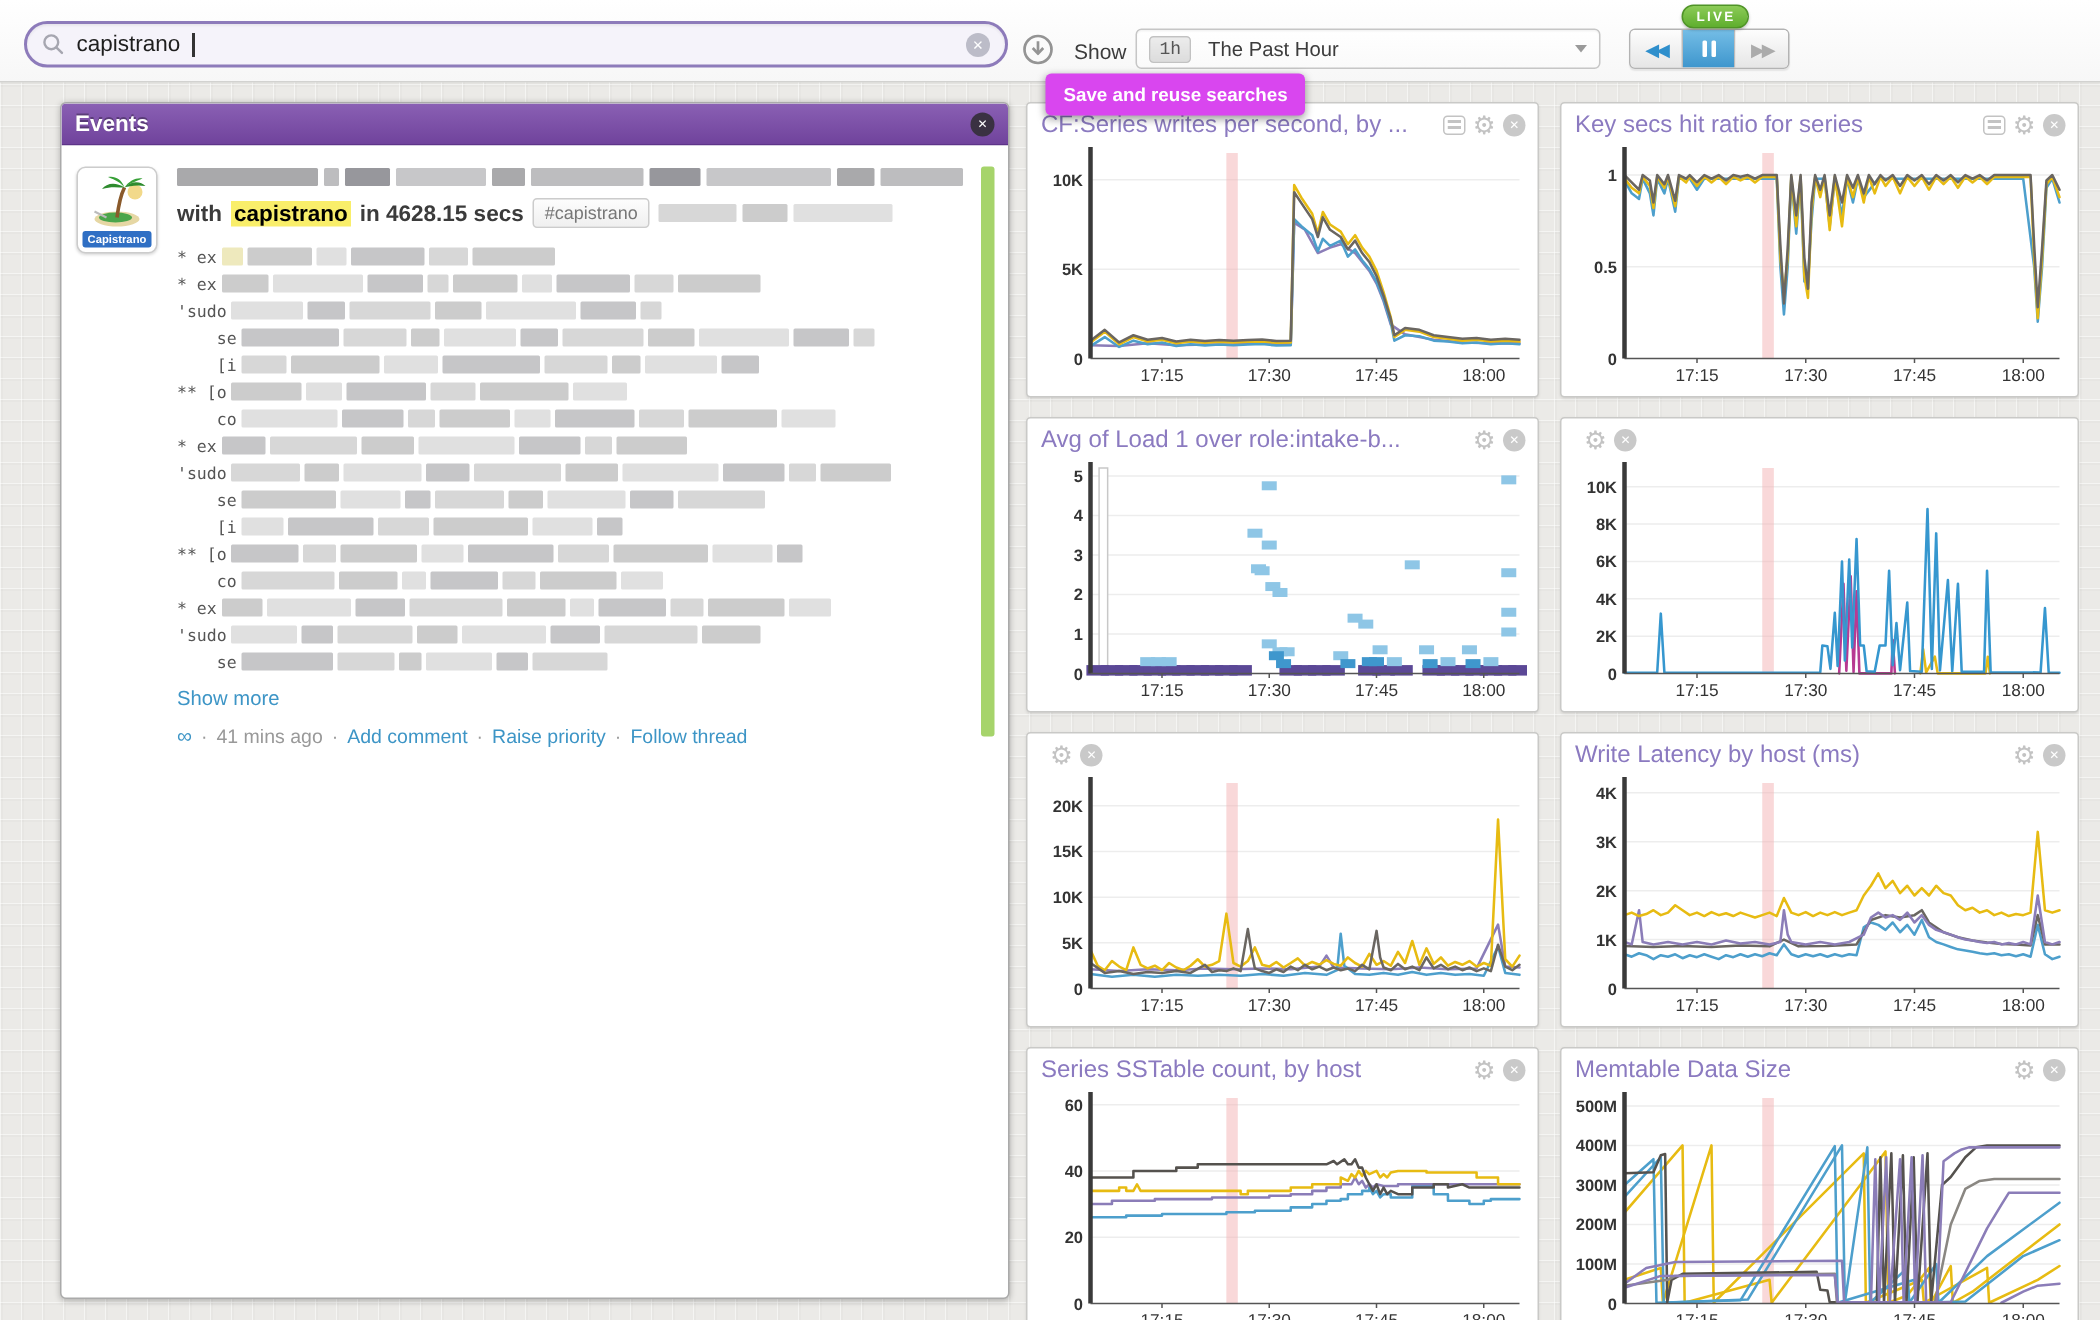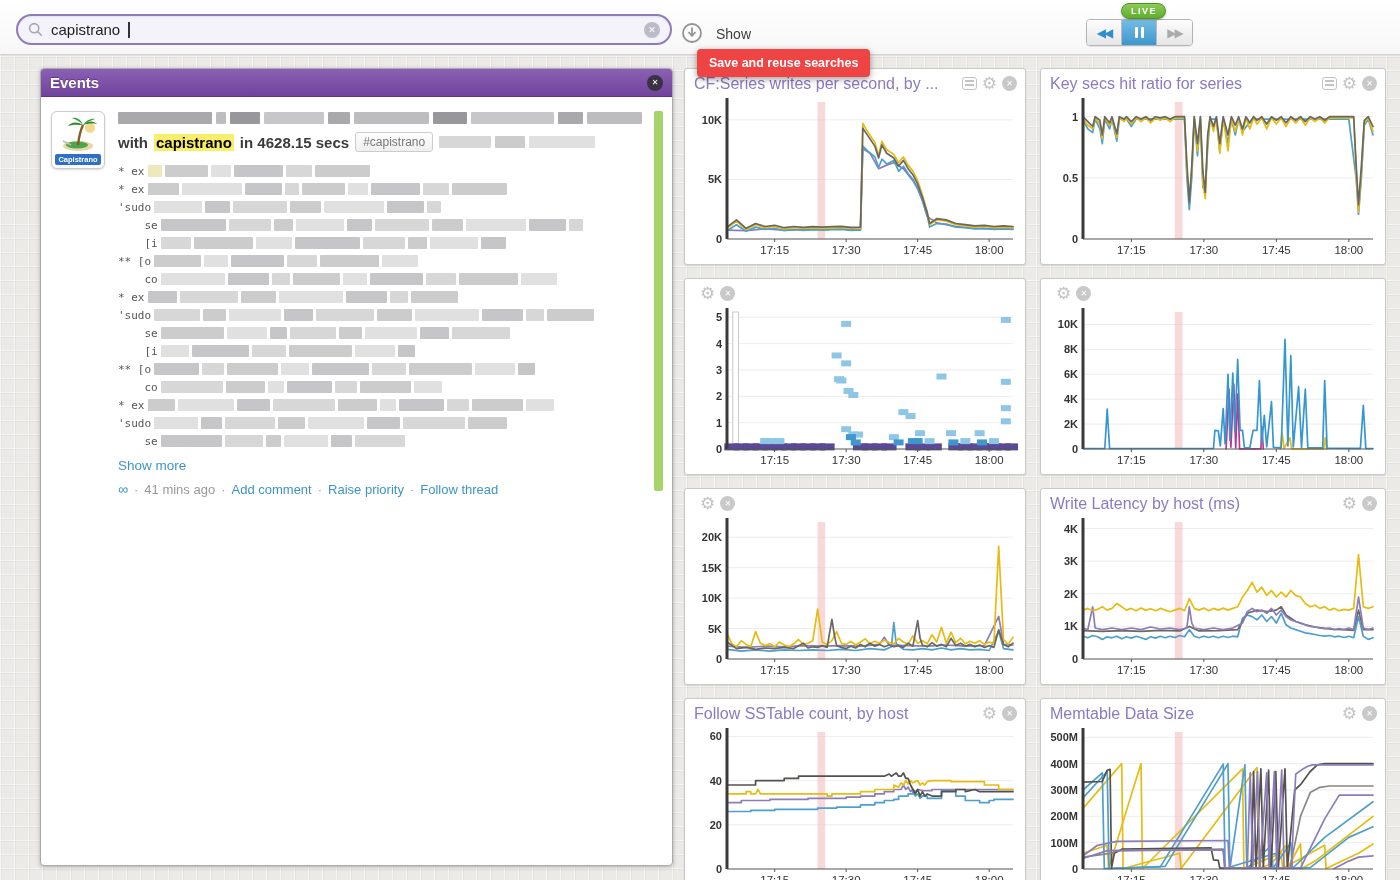--- a/index.html
+++ b/index.html
@@ -21,21 +21,21 @@
     background:linear-gradient(#ffffff,#f7f7f7); border-bottom:1px solid #d2d2d0;
     box-shadow:0 1px 2px rgba(0,0,0,.06); z-index:20; }
   .search-pill { position:absolute; left:16px; top:14px; width:656px; height:31px;
     border:2px solid #8d7bba; border-radius:17px; background:#f5f3fa;
     display:flex; align-items:center; padding:0 10px; box-shadow:inset 0 1px 2px rgba(0,0,0,.07); }
   .search-text { font-size:15px; color:#1e1e1e; margin-left:8px; }
   .caret { display:inline-block; width:2px; height:16px; background:#333; margin-left:8px; }
   .clear-btn { margin-left:auto; width:16px; height:16px; border-radius:50%;
     background:#bcbcc8; color:#fff; font-size:9px; line-height:16px; text-align:center; cursor:pointer; }
   .save-search-btn { position:absolute; left:681px; top:22px; width:22px; height:22px; cursor:pointer; }
-  .tooltip { position:absolute; left:697px; top:49px; background:#ef4444; color:#fff;
+  .tooltip { position:absolute; left:697px; top:49px; background:#d946ef; color:#fff;
     font-size:12.5px; font-weight:bold; padding:7px 12px; border-radius:4px;
     box-shadow:0 2px 6px rgba(0,0,0,.4); z-index:50; white-space:nowrap; }
   .show-label { position:absolute; left:716px; top:26px; font-size:14px; color:#3c3c3c;text-align:right; }
   .timeframe { position:absolute; left:757px; top:19px; width:310px; height:27px;
     background:linear-gradient(#ffffff,#fafafa); border:1px solid #c6c6c6; border-radius:4px;
     display:flex; align-items:center; padding:0 8px; cursor:pointer; box-shadow:inset 0 1px 1px rgba(0,0,0,.05); }
   .tf-badge { background:linear-gradient(#ececec,#dcdcdc); border:1px solid #c2c2c2; border-radius:3px;
     font-size:12px; color:#555; padding:1px 6px; font-family:"Liberation Mono", monospace; }
   .tf-text { font-size:13.5px; color:#3c3c3c; margin-left:11px; }
   .tf-arrow { margin-left:auto; width:0; height:0; border-left:4px solid transparent;
@@ -120,20 +120,25 @@
     <span class="clear-btn">✕</span>
   </div>
   <div class="save-search-btn">
     <svg width="22" height="22" viewBox="0 0 22 22">
       <circle cx="11" cy="11" r="9" fill="none" stroke="#949494" stroke-width="1.8"></circle>
       <line x1="11" y1="5.5" x2="11" y2="13" stroke="#949494" stroke-width="1.8"></line>
       <polyline points="7.5,10 11,13.8 14.5,10" fill="none" stroke="#949494" stroke-width="1.8" stroke-linejoin="round"></polyline>
     </svg>
   </div>
   <span class="show-label">Show</span>
+  <div class="timeframe">
+    <span class="tf-badge">1h</span>
+    <span class="tf-text">The Past Hour</span>
+    <span class="tf-arrow"></span>
+  </div>
   <div class="playback">
     <div class="pb-btn">
         <span class="pb-rw">◀◀</span>
       </div>
     <div class="pb-btn active">
         <span class="pause-bars">
           <i></i>
           <i></i>
         </span>
       </div>
@@ -278,20 +283,21 @@
         <text x="157.83333333333334" y="158" text-anchor="middle" class="xlab">17:30</text>
         <line x1="230.33333333333331" y1="143" x2="230.33333333333331" y2="146" stroke="#555"></line>
         <text x="230.33333333333331" y="158" text-anchor="middle" class="xlab">17:45</text>
         <line x1="302.8333333333333" y1="143" x2="302.8333333333333" y2="146" stroke="#555"></line>
         <text x="302.8333333333333" y="158" text-anchor="middle" class="xlab">18:00</text>
         <text x="32" y="147" text-anchor="end" class="ylab">0</text>
         <text x="32" y="85.83928571428572" text-anchor="end" class="ylab">0.5</text>
         <text x="32" y="24.678571428571438" text-anchor="end" class="ylab">1</text>
       </svg></div>
     <div class="chart-tile"><div class="chart-head">
+        <span class="chart-title">Avg of Load 1 over role:intake-b...</span>
         <span class="chart-icons">
           <span class="icon-gear">⚙</span>
           <span class="icon-close">✕</span>
         </span>
       </div><svg width="328" height="162">
         <line x1="37" y1="116.65384615384616" x2="323" y2="116.65384615384616" stroke="#ededed" stroke-width="1"></line>
         <line x1="37" y1="90.3076923076923" x2="323" y2="90.3076923076923" stroke="#ededed" stroke-width="1"></line>
         <line x1="37" y1="63.96153846153847" x2="323" y2="63.96153846153847" stroke="#ededed" stroke-width="1"></line>
         <line x1="37" y1="37.61538461538463" x2="323" y2="37.61538461538463" stroke="#ededed" stroke-width="1"></line>
         <line x1="37" y1="11.26923076923078" x2="323" y2="11.26923076923078" stroke="#ededed" stroke-width="1"></line>
@@ -461,21 +467,21 @@
         <text x="230.33333333333331" y="158" text-anchor="middle" class="xlab">17:45</text>
         <line x1="302.8333333333333" y1="143" x2="302.8333333333333" y2="146" stroke="#555"></line>
         <text x="302.8333333333333" y="158" text-anchor="middle" class="xlab">18:00</text>
         <text x="32" y="147" text-anchor="end" class="ylab">0</text>
         <text x="32" y="114.38095238095238" text-anchor="end" class="ylab">1K</text>
         <text x="32" y="81.76190476190476" text-anchor="end" class="ylab">2K</text>
         <text x="32" y="49.14285714285714" text-anchor="end" class="ylab">3K</text>
         <text x="32" y="16.523809523809533" text-anchor="end" class="ylab">4K</text>
       </svg></div>
     <div class="chart-tile"><div class="chart-head">
-        <span class="chart-title">Follow SSTable count, by host</span>
+        <span class="chart-title">Series SSTable count, by host</span>
         <span class="chart-icons">
           <span class="icon-gear">⚙</span>
           <span class="icon-close">✕</span>
         </span>
       </div><svg width="328" height="162">
         <line x1="37" y1="98.80645161290323" x2="323" y2="98.80645161290323" stroke="#ededed" stroke-width="1"></line>
         <line x1="37" y1="54.612903225806456" x2="323" y2="54.612903225806456" stroke="#ededed" stroke-width="1"></line>
         <line x1="37" y1="10.419354838709673" x2="323" y2="10.419354838709673" stroke="#ededed" stroke-width="1"></line>
         <rect x="127.56666666666666" y="6" width="7.626666666666665" height="137" fill="rgba(243,178,180,0.5)"></rect>
         <polyline points="37.0,85.5 60.8,85.5 60.8,84.4 84.7,84.4 84.7,83.3 127.6,83.3 127.6,82.2 146.6,82.2 146.6,81.1 170.5,81.1 170.5,78.9 184.8,78.9 184.8,76.7 194.3,76.7 194.3,74.5 203.8,74.5 203.8,73.4 208.6,73.4 208.6,70.1 218.1,70.1 218.1,67.9 222.9,67.9 222.9,65.7 225.3,70.1 227.7,67.9 230.1,72.3 232.4,70.1 237.2,70.1 237.2,72.3 251.5,72.3 251.5,64.6 265.8,64.6 265.8,70.1 275.3,70.1 275.3,74.5 289.6,74.5 289.6,76.7 299.2,76.7 299.2,74.5 303.9,74.5 303.9,73.4 323.0,73.4" fill="none" stroke="#4d9fcc" stroke-width="1.7" stroke-linejoin="round" stroke-linecap="round"></polyline>

